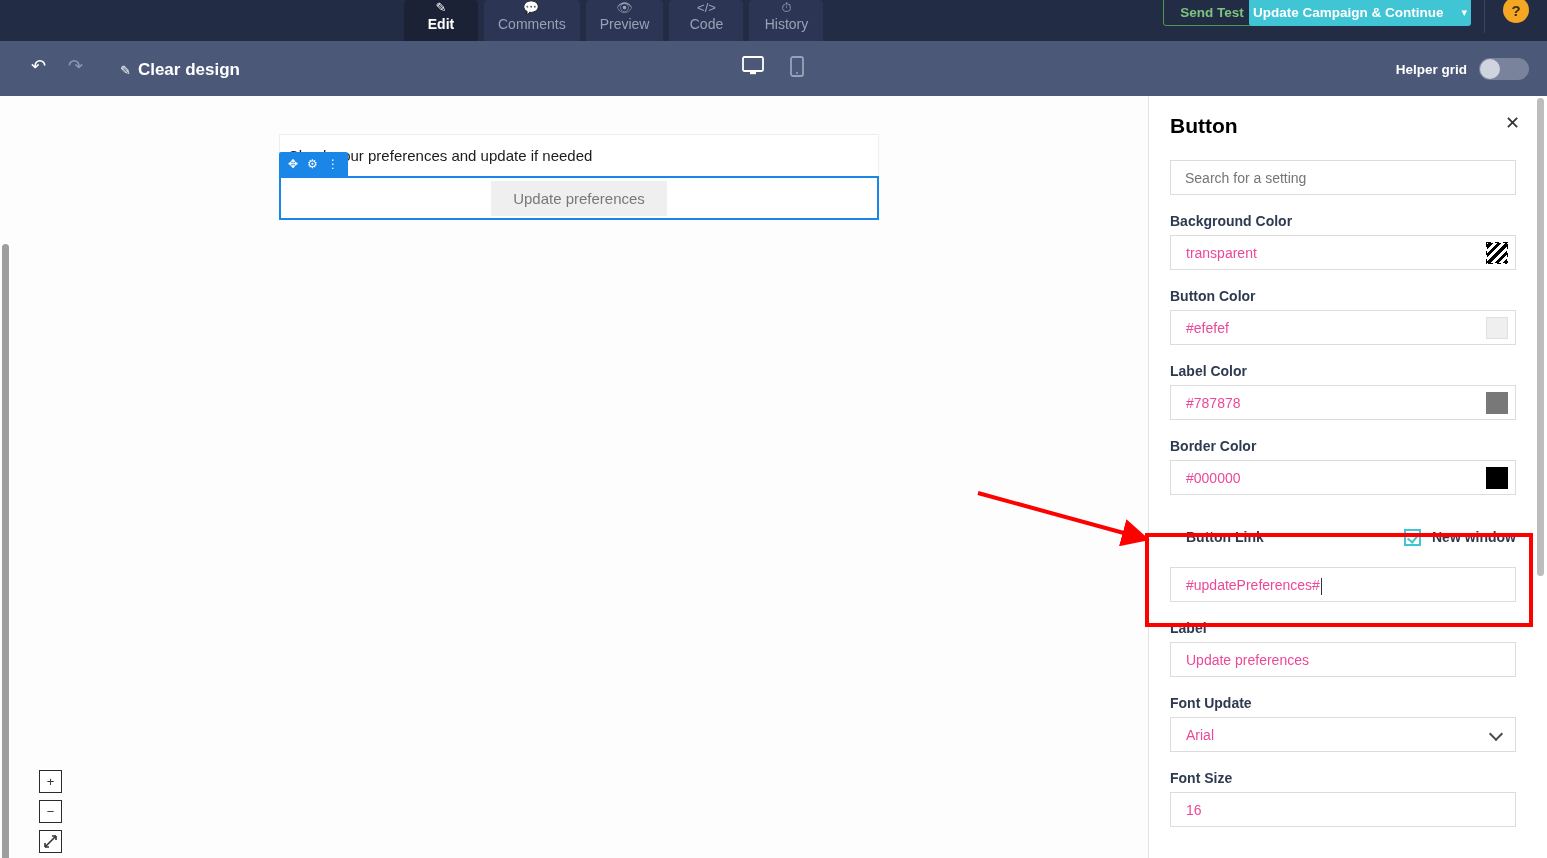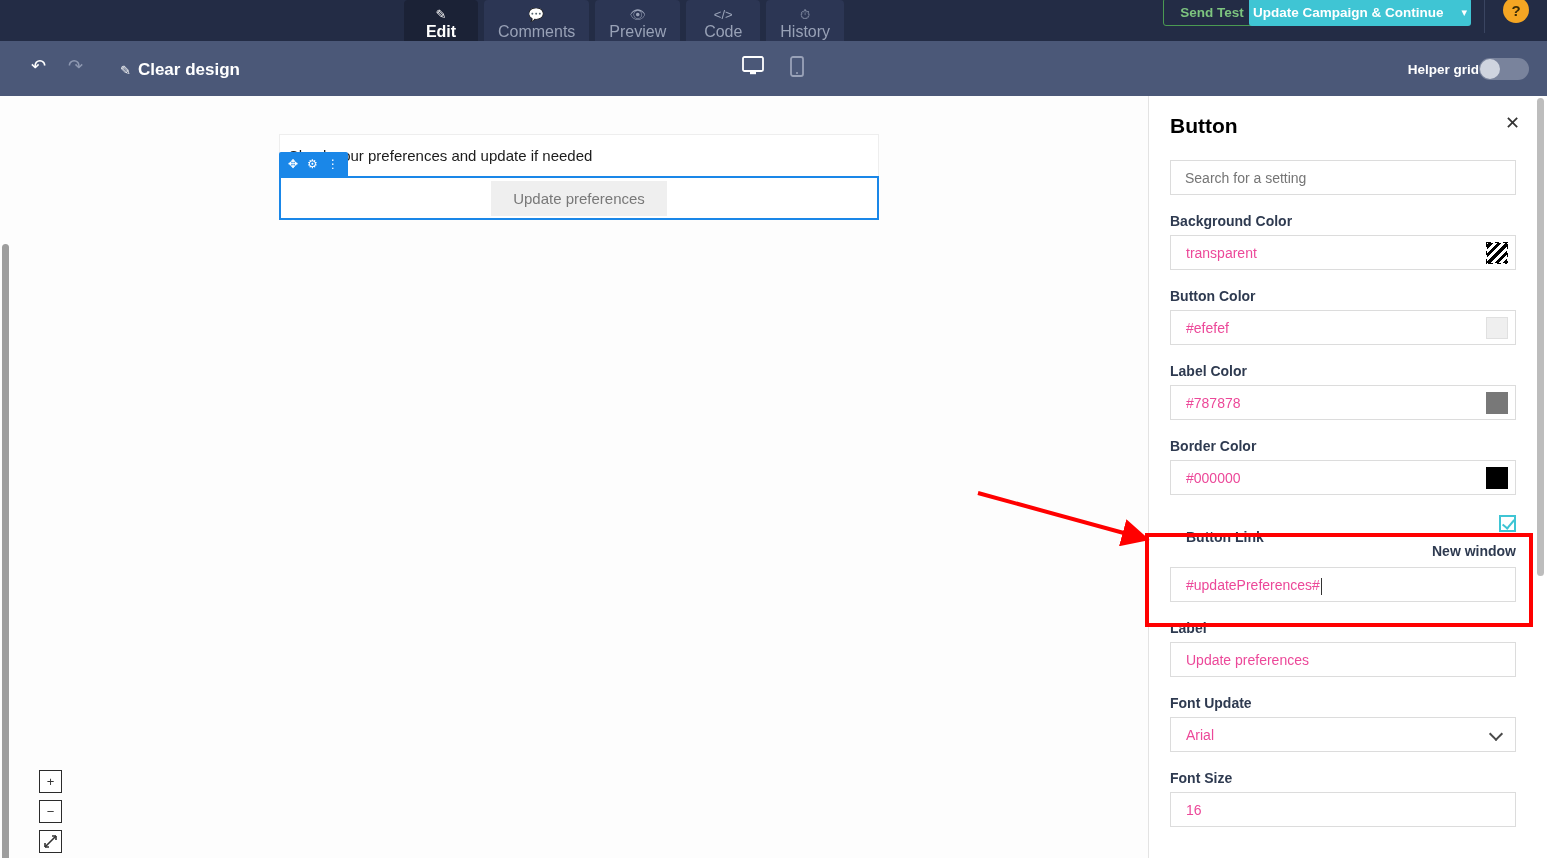--- a/index.html
+++ b/index.html
@@ -26,21 +26,21 @@
     display: flex; flex-direction: column; align-items: center;
     justify-content: flex-end; cursor: pointer;
   }
   .nav-tab.active { background: #1b2236; }
   .nav-tab .tab-ico {
     height: 14px; margin-bottom: 1px; color: #9aa3b8;
     font-size: 13px; line-height: 13px; overflow: hidden;
   }
   .nav-tab.active .tab-ico { color: #ffffff; }
   .nav-tab .tab-lbl {
-    font-size: 16px; color: #98a1b6; 
+    font-size: 14px; color: #98a1b6; padding-bottom: 9px;
     white-space: nowrap;
   }
   .nav-tab.active .tab-lbl { color: #ffffff; font-weight: bold; }
 
   .send-test {
     position: absolute; right: 286px; top: -2px;
     width: 98px; height: 28px;
     border: 1px solid #4b9a52; border-radius: 3px;
     color: #7dc47f; font-size: 13.5px; font-weight: bold;
     display: flex; align-items: center; justify-content: center;
@@ -85,21 +85,21 @@
     align-items: center; gap: 7px; cursor: pointer;
   }
   .tb-clear .cl-ico { color: #ffffff; font-size: 13px; }
   .tb-clear .cl-lbl { color: #ffffff; font-size: 17px; font-weight: bold; }
   .device-toggles {
     position: absolute; left: 742px; top: 56px; display: flex; gap: 26px;
   }
   .device-btn { cursor: pointer; }
   .helper-grid-wrap {
     position: absolute; right: 18px; top: 58px;
-    display: flex; align-items: center; 
+    display: flex; align-items: center; gap: 12px;
   }
   .helper-grid-lbl { color: #ffffff; font-size: 13.5px; font-weight: bold; }
   .switch {
     width: 50px; height: 22px; border-radius: 11px;
     background: #79839c; position: relative; cursor: pointer;
   }
   .switch .knob {
     position: absolute; left: 1px; top: 1px;
     width: 20px; height: 20px; border-radius: 50%; background: #cfd4df;
   }
@@ -207,21 +207,21 @@
     position: absolute; right: 14px; top: 11px;
     width: 10px; height: 10px;
     border-right: 2px solid #4a4a4a; border-bottom: 2px solid #4a4a4a;
     transform: rotate(45deg); pointer-events: none;
   }
   .link-row {
     display: flex; align-items: center; justify-content: space-between;
     margin-top: 18px; margin-bottom: 6px;
   }
   .link-row .p-label { margin: 16px; }
-  .newwin-wrap { display: flex; align-items: flex-end; gap: 11px; flex-direction: column; }
+  .newwin-wrap { display: flex; align-items: flex-start; gap: 11px; }
   .checkbox {
     width: 17px; height: 17px; border: 2px solid #3fc5d4;
     background: #ffffff; position: relative; cursor: pointer;
   }
   .checkbox::after {
     content: ""; position: absolute; left: 4px; top: 0px;
     width: 5px; height: 10px;
     border-right: 2px solid #3fc5d4; border-bottom: 2px solid #3fc5d4;
     transform: rotate(40deg);
   }

